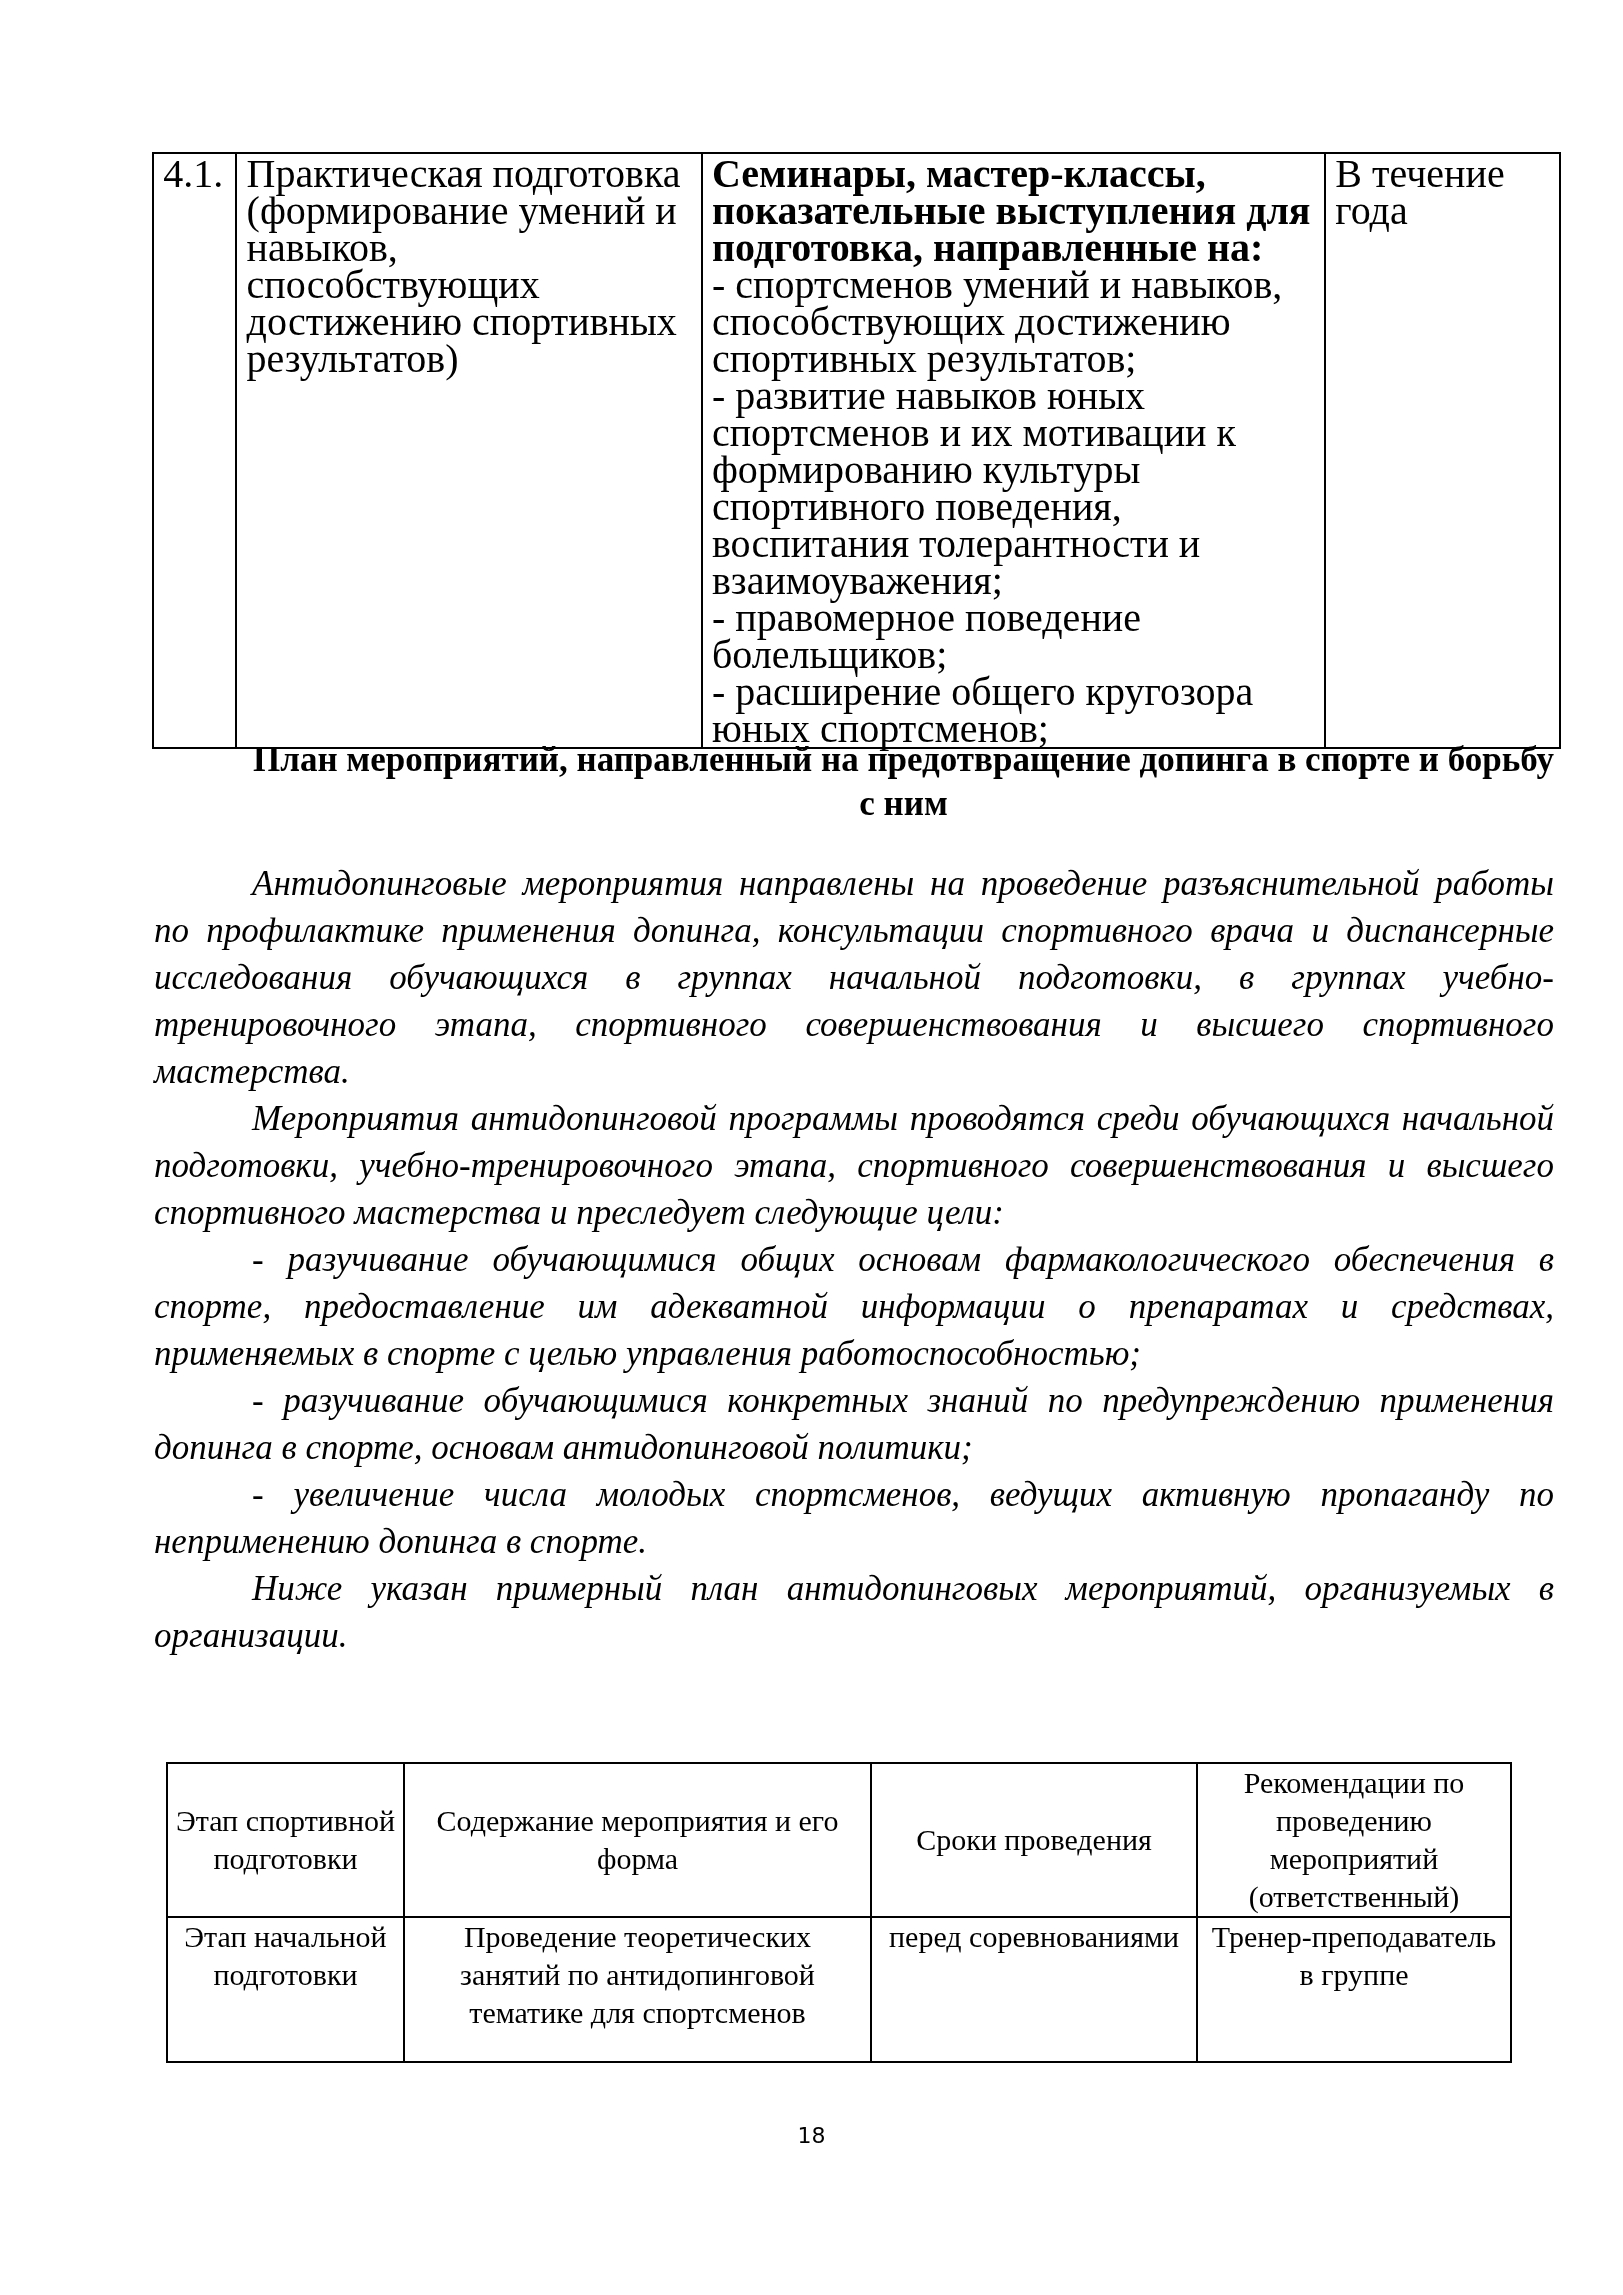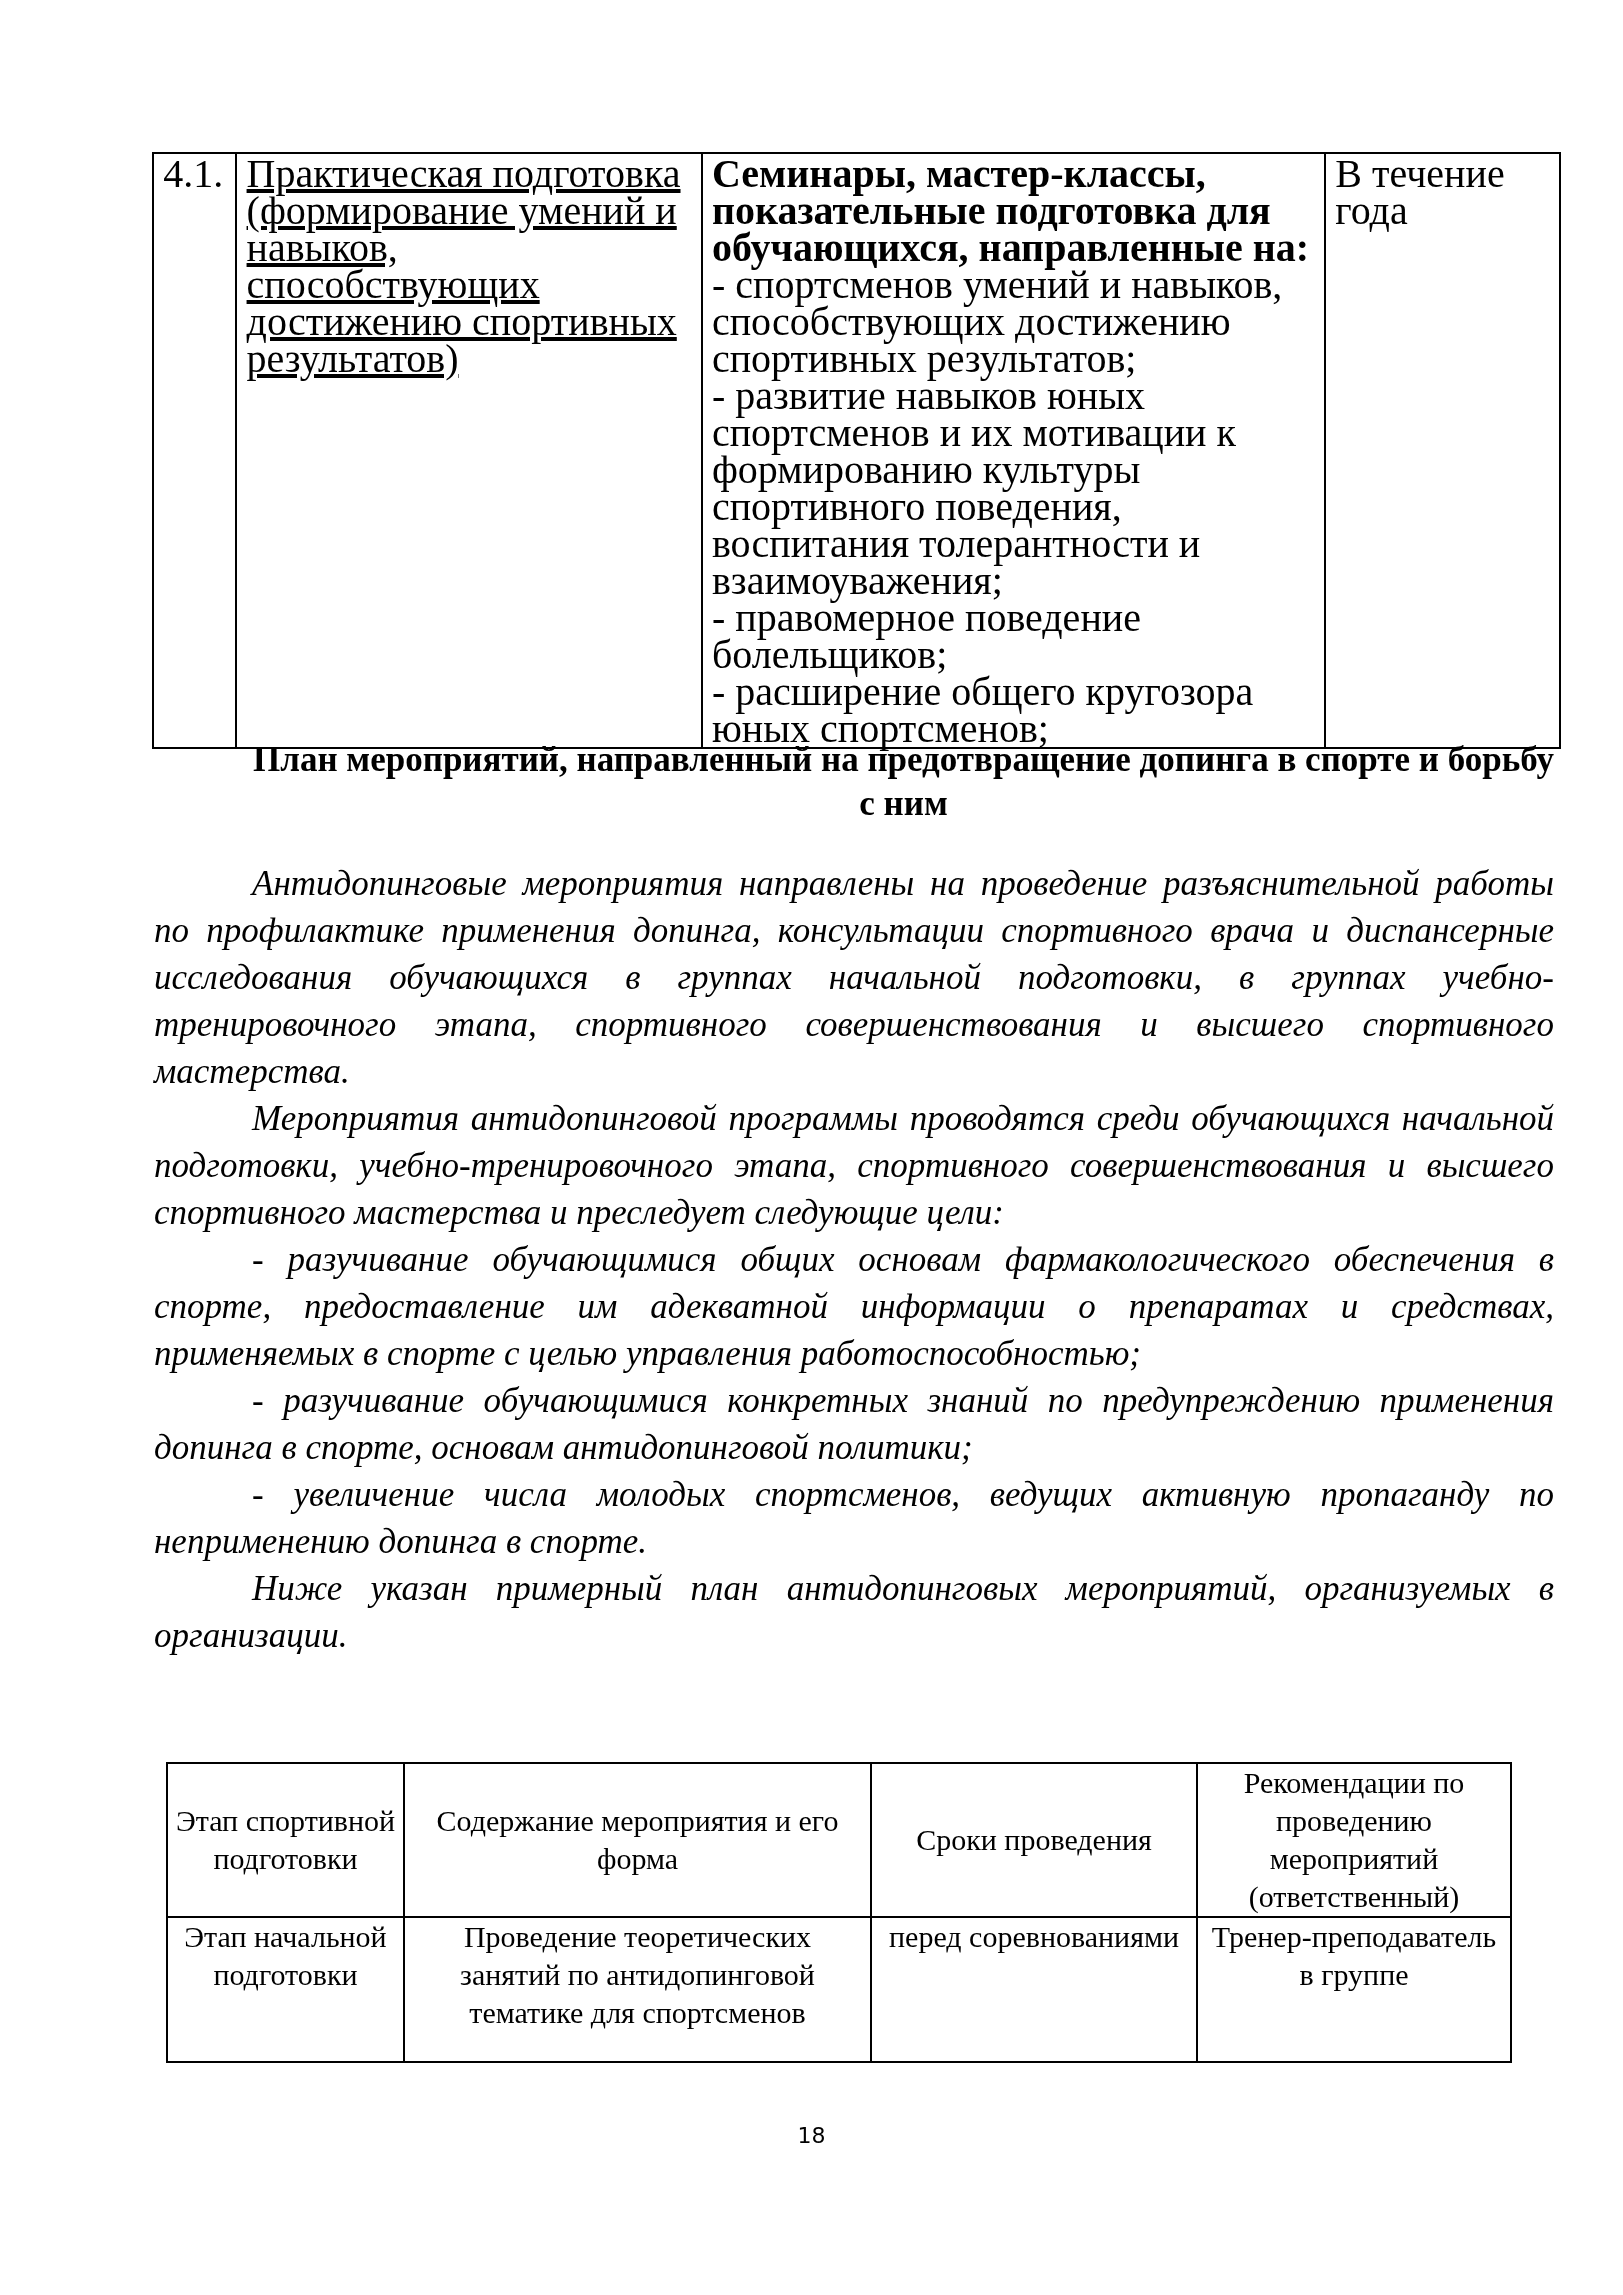--- a/index.html
+++ b/index.html
@@ -6,21 +6,21 @@
   body { width: 1623px; height: 2295px; position: relative; overflow: hidden; color: #000; }
 
   
   #tbl1 {
     position: absolute; left: 152px; top: 152px; width: 1399px;
     border-collapse: collapse; table-layout: fixed;
     font-family: "Liberation Serif", serif; font-size: 40px; line-height: 37px; border-radius: 28px;
   }
   #tbl1 td { border: 2.6px solid #000; vertical-align: top; padding: 1.3px 9.2px 0 9.2px; }
   #tbl1 .c-num { width: 63px; }
-  #tbl1 .c-title { width: 445px; text-decoration: underline; }
+  #tbl1 .c-title { width: 445px; }
   #tbl1 .c-content { width: 603px; }
   #tbl1 .c-term { width: 214px; }
   #tbl1 .bold { font-weight: bold; }
   #tbl1 .line { display: block; }
 
   
   #heading {
     position: absolute; left: 249px; top: 738px; width: 1309px;
     text-align: center; font-family: "Liberation Serif", serif; font-weight: bold;
     font-size: 35px; line-height: 44px;
@@ -56,21 +56,21 @@
 </style>
 </head>
 <body>
 
 <table id="tbl1">
   <tbody>
       <tr>
     <td class="c-num">4.1.</td>
     <td class="c-title">Практическая подготовка (формирование умений и навыков, способствующих достижению спортивных результатов)</td>
     <td class="c-content">
-      <span class="line bold">Семинары, мастер-классы, показательные подготовка для обучающихся, направленные на:</span>
+      <span class="line bold">Семинары, мастер-классы, показательные выступления для подготовка, направленные на:</span>
       <span class="line">- спортсменов умений и навыков, способствующих достижению спортивных результатов;</span>
       <span class="line">- развитие навыков юных спортсменов и их мотивации к формированию культуры спортивного поведения, воспитания толерантности и взаимоуважения;</span>
       <span class="line">- правомерное поведение болельщиков;</span>
       <span class="line">- расширение общего кругозора юных спортсменов;</span>
     </td>
     <td class="c-term">В течение года</td>
   </tr>
 </tbody>
   </table>
 

